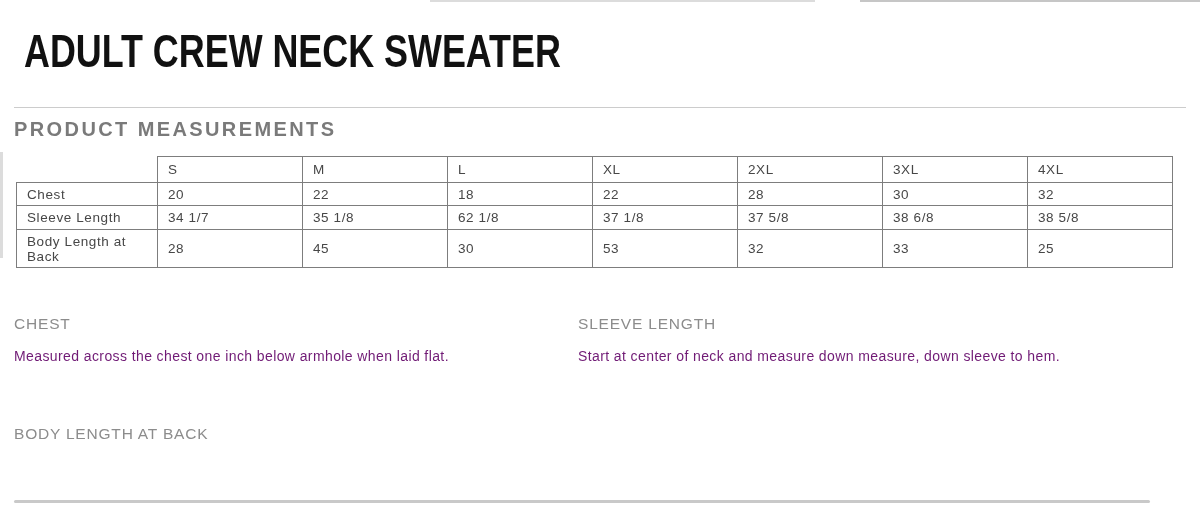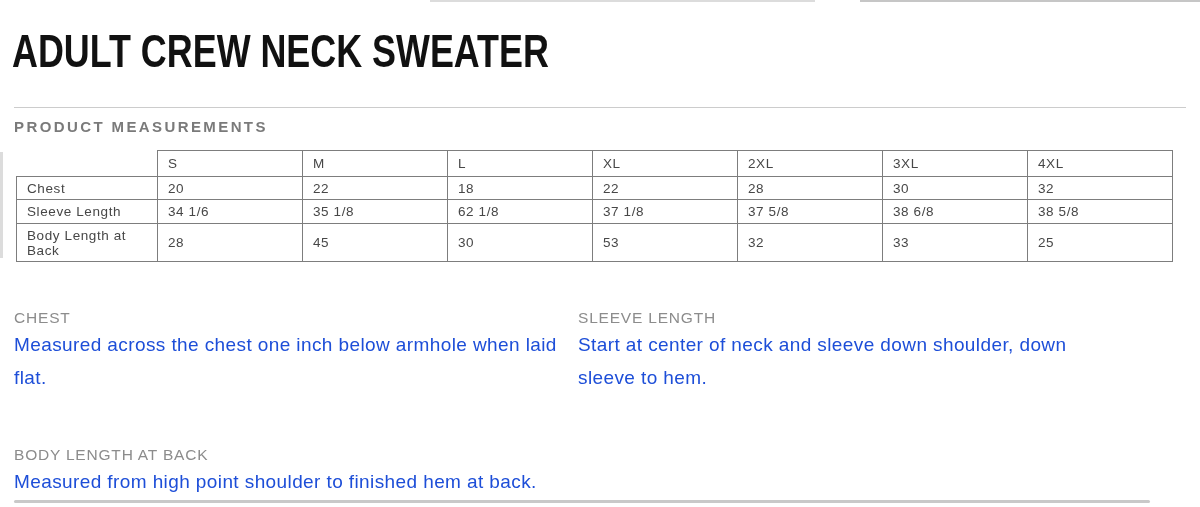--- a/index.html
+++ b/index.html
@@ -12,41 +12,41 @@
     position: relative;
   }
 
   
   .top-line-1 { position: absolute; top: 0; left: 430px; width: 385px; height: 2px; background: #dcdcdc; }
   .top-line-2 { position: absolute; top: 0; left: 860px; width: 340px; height: 2px; background: #c6c6c6; }
   
   .left-sliver { position: absolute; top: 152px; left: 0; width: 3px; height: 106px; background: #dcdcdc; }
 
   
-  .title-wrap { margin: 26px 0 0 12px; height: 50px; white-space: nowrap; }
+  .title-wrap { margin: 26px 0 0 24px; height: 50px; white-space: nowrap; }
   .page-title {
     display: inline-block;
     font-size: 46px;
     line-height: 50px;
     font-weight: 700;
     color: #111111;
     letter-spacing: 0px;
     transform: scaleX(0.78);
     transform-origin: left center;
   }
 
   .divider {
     border: none;
     border-top: 1px solid #cccccc;
     margin: 31px 14px 0 14px;
   }
 
   .section-label {
     margin: 10px 0 0 14px;
-    font-size: 15px;
+    font-size: 20px;
     font-weight: 700;
     letter-spacing: 2.4px;
     color: #7a7a7a;
   }
 
   
   .table-wrap { margin: 15px 0 0 16px; }
   table.meas {
     border-collapse: collapse;
     table-layout: fixed;
@@ -77,22 +77,23 @@
   }
   .desc-section { margin-bottom: 0; }
   .desc-heading {
     font-size: 15.5px;
     font-weight: 400;
     color: #8c8c8c;
     letter-spacing: 0.8px;
     line-height: 20px;
   }
   .desc-text {
-    font-size: 19px;
-    color: #1d4ed8;
+    margin-top: 6px;
+    font-size: 14px;
+    color: #701a75;
     letter-spacing: 0.4px;
     line-height: 33px;
   }
   .desc-section.second { grid-column: 1; margin-top: 51px; }
 
   
   .h-scrollbar {
     position: absolute;
     left: 14px;
     bottom: 4px;
@@ -145,21 +146,21 @@
       <td>20</td>
       <td>22</td>
       <td>18</td>
       <td>22</td>
       <td>28</td>
       <td>30</td>
       <td>32</td>
     </tr>
     <tr class="row2">
       <th>Sleeve Length</th>
-      <td>34 1/6</td>
+      <td>34 1/7</td>
       <td>35 1/8</td>
       <td>62 1/8</td>
       <td>37 1/8</td>
       <td>37 5/8</td>
       <td>38 6/8</td>
       <td>38 5/8</td>
     </tr>
     <tr class="row3">
       <th>Body Length at Back</th>
       <td>28</td>
@@ -174,21 +175,20 @@
     </table>
 </div>
 
 <div class="desc-grid">
   <div class="desc-section">
     <div class="desc-heading">CHEST</div>
     <div class="desc-text">Measured across the chest one inch below armhole when laid flat.</div>
   </div>
   <div class="desc-section">
     <div class="desc-heading">SLEEVE LENGTH</div>
-    <div class="desc-text">Start at center of neck and sleeve down shoulder, down sleeve to hem.</div>
+    <div class="desc-text">Start at center of neck and measure down measure, down sleeve to hem.</div>
   </div>
   <div class="desc-section second">
     <div class="desc-heading">BODY LENGTH AT BACK</div>
-    <div class="desc-text">Measured from high point shoulder to finished hem at back.</div>
   </div>
 </div>
 
 <div class="h-scrollbar"></div>
 
 </body></html>

